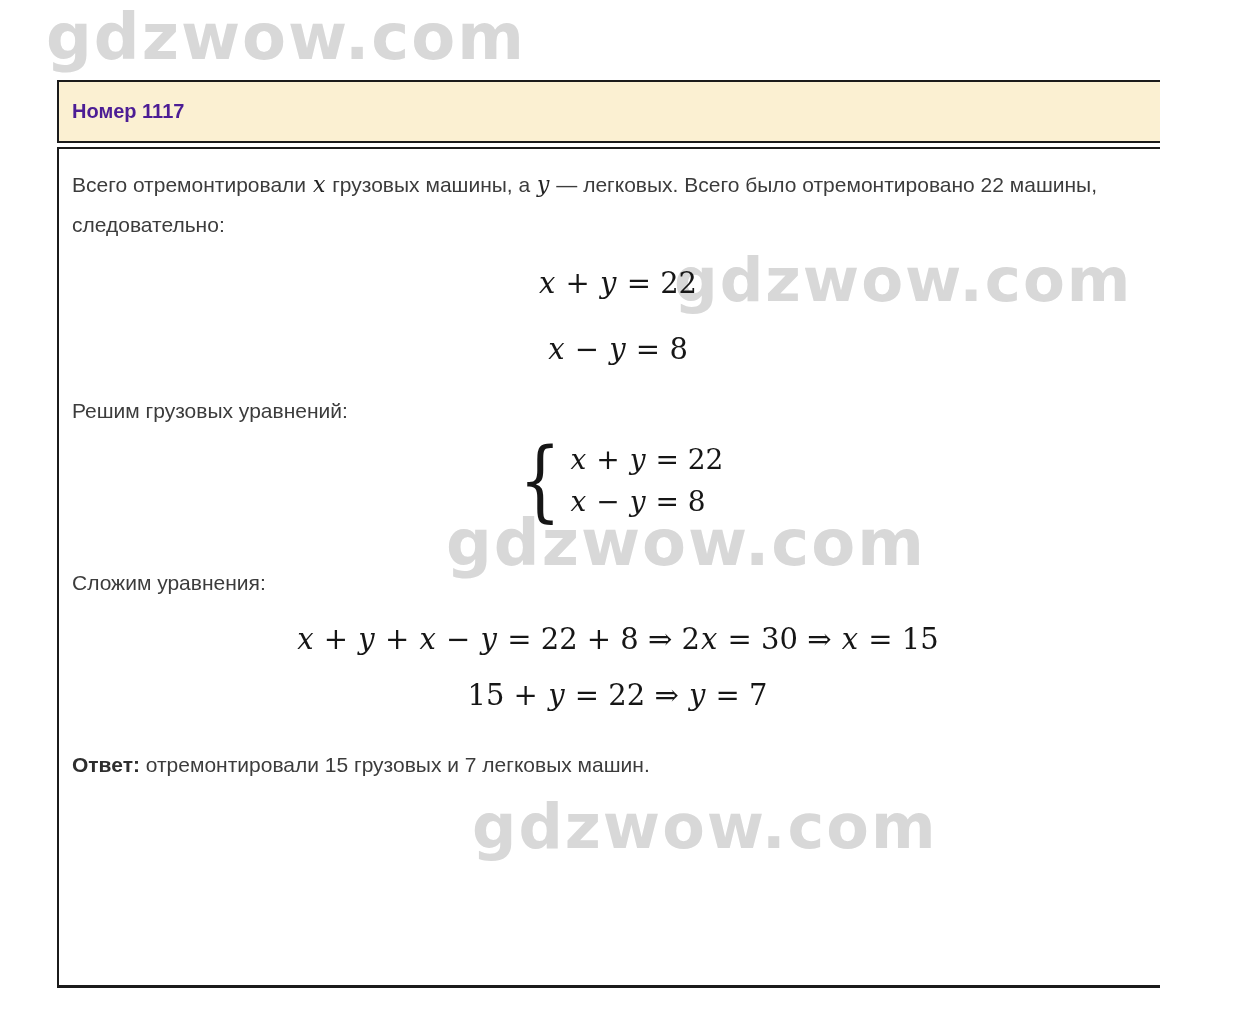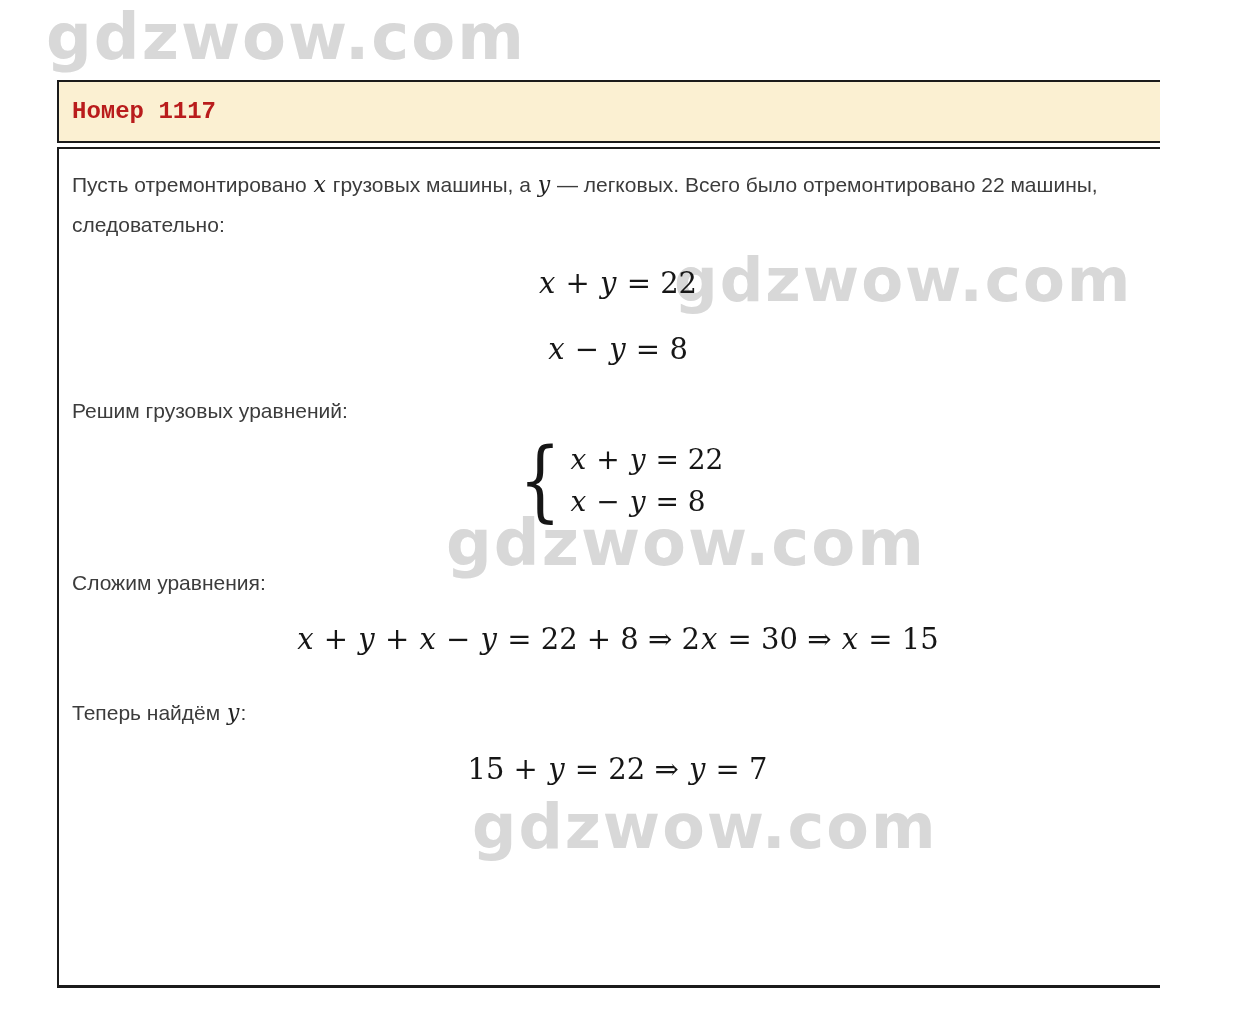--- a/index.html
+++ b/index.html
@@ -36,24 +36,24 @@
     width: 1122px; height: 63px;
     box-sizing: border-box;
     background: #fbf0d2;
     border: 2px solid #1b1b1b;
     display: flex;
     align-items: center;
     padding-left: 13px;
     z-index: 1;
   }
   .header-title {
-    font-family: Liberation Mono, monospace;
+    font-family: Liberation Sans, sans-serif;
     font-weight: bold;
-    font-size: 24px;
-    color: #b91c1c;
+    font-size: 20px;
+    color: #4c1d95;
   }
 
   .content-box {
     position: absolute;
     left: 57px; top: 147px;
     width: 1122px; height: 841px;
     box-sizing: border-box;
     border: 2px solid #1b1b1b;
     border-bottom-width: 3px;
     padding: 8px 14px 0 13px;
@@ -139,40 +139,40 @@
   <div class="watermark wm2">gdzwow.com</div>
   <div class="watermark wm3">gdzwow.com</div>
   <div class="watermark wm4">gdzwow.com</div>
 
   <div class="header-box">
     <span class="header-title">Номер 1117</span>
   </div>
 
   <div class="content-box">
 
-    <p class="body-text p1"><span>Пусть отремонтировано </span><span class="mvar">x</span><span> грузовых машины, а </span><span class="mvar">y</span><span> — легковых. Всего было отремонтировано 22 машины, следовательно:</span></p>
+    <p class="body-text p1"><span>Всего отремонтировали </span><span class="mvar">x</span><span> грузовых машины, а </span><span class="mvar">y</span><span> — легковых. Всего было отремонтировано 22 машины, следовательно:</span></p>
 
     <div class="equation eq1"><i>x</i> + <i>y</i> = 22</div>
 
 
     <div class="equation eq2"><i>x</i> − <i>y</i> = 8</div>
 
     <p class="body-text p3">Решим грузовых уравнений:</p>
 
     <div class="system">
       <span class="brace">{</span>
       <div class="rows">
         <div class="row"><i>x</i> + <i>y</i> = 22</div>
         <div class="row"><i>x</i> − <i>y</i> = 8</div>
       </div>
     </div>
 
     <p class="body-text p4">Сложим уравнения:</p>
 
     <div class="equation eq3"><i>x</i> + <i>y</i> + <i>x</i> − <i>y</i> = 22 + 8 ⇒ 2<i>x</i> = 30 ⇒ <i>x</i> = 15</div>
 
-    <p class="body-text p5"><span>Теперь найдём </span><span class="mvar">y</span><span>:</span></p>
 
     <div class="equation eq4">15 + <i>y</i> = 22 ⇒ <i>y</i> = 7</div>
 
+    <p class="answer"><span class="label">Ответ:</span><span> отремонтировали 15 грузовых и 7 легковых машин.</span></p>
 
   </div>
 </div>
 
 </body></html>

